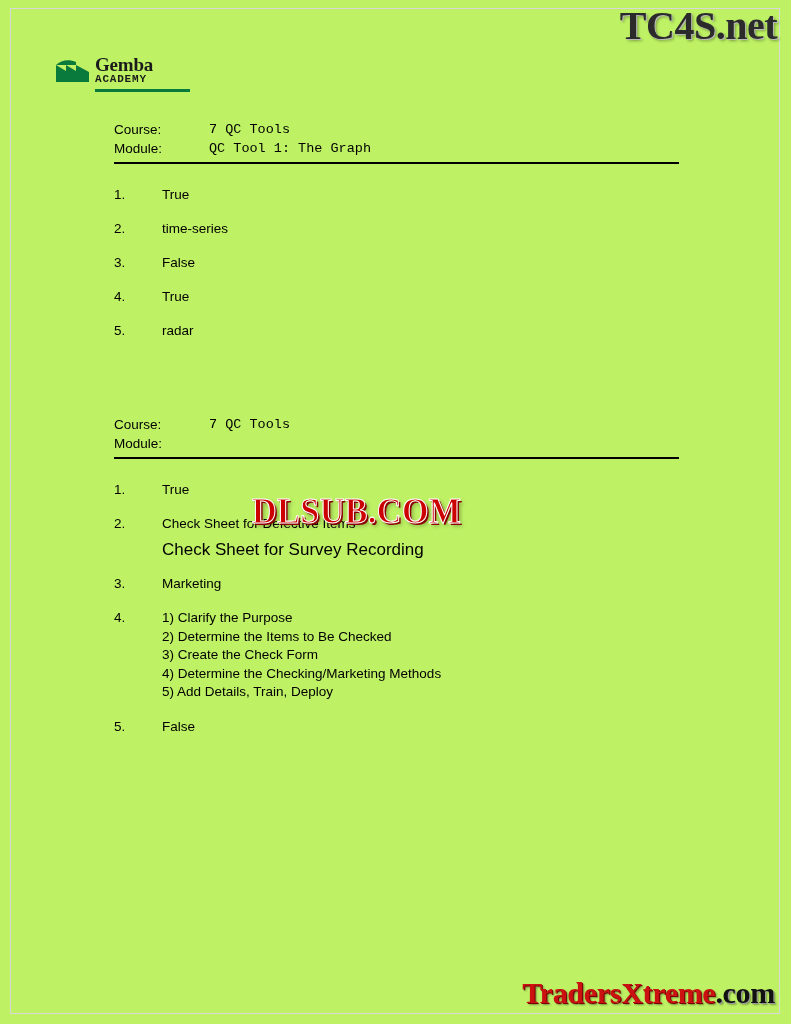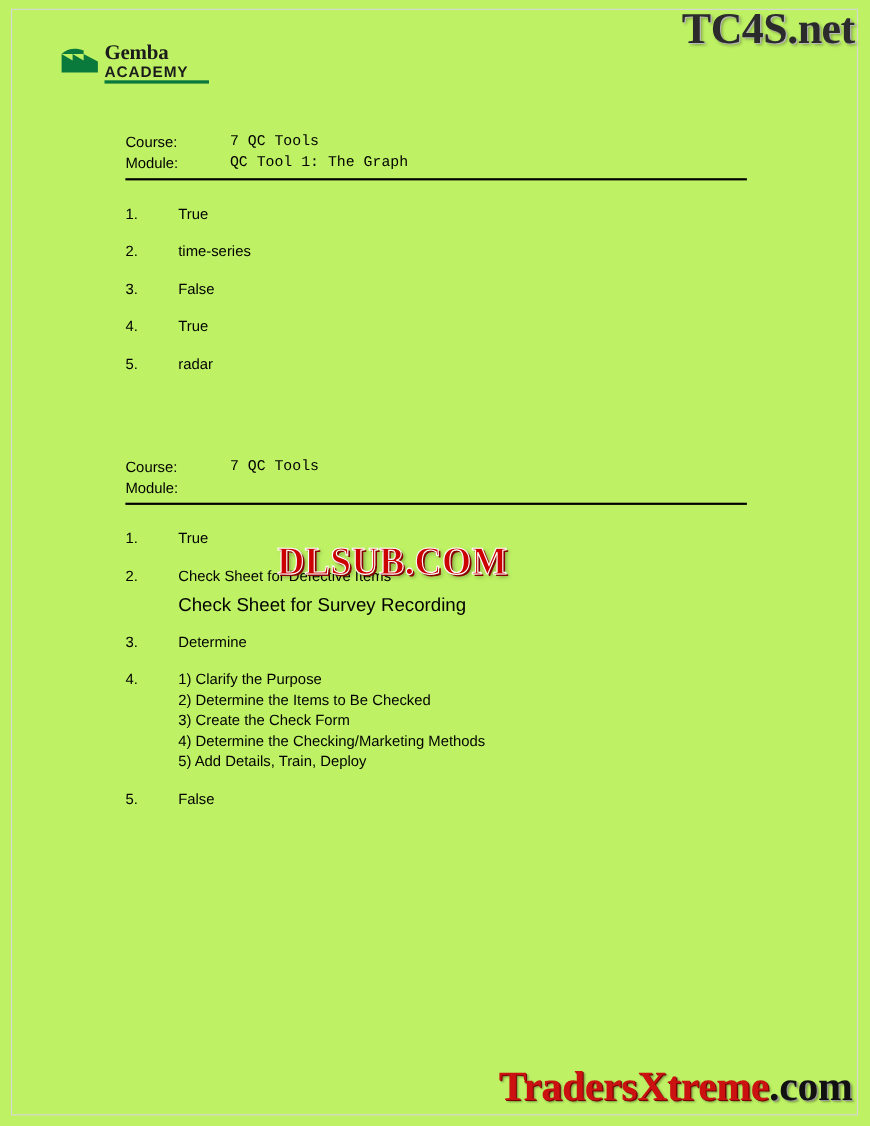--- a/index.html
+++ b/index.html
@@ -41,21 +41,21 @@
     text-shadow: 1px 1px 0 #b9b9b9, 2px 2px 3px rgba(0,0,0,0.35);
     white-space: nowrap;
   }
 
   
   .wm-bottom {
     position: absolute;
     right: 16px;
     bottom: 14px;
     font-family: "Liberation Serif", serif;
-    font-size: 38px;
+    font-size: 30px;
     font-weight: bold;
     color: #cc1111;
     letter-spacing: -0.3px;
     text-shadow: 1px 1px 0 #7a0000, 2px 2px 2px rgba(0,0,0,0.4);
     white-space: nowrap;
   }
   .wm-bottom .dom { color: #111111; text-shadow: 1px 1px 0 #999, 2px 2px 2px rgba(0,0,0,0.35); }
 
   
   .wm-center {
@@ -70,21 +70,21 @@
     -webkit-text-stroke: 1px #ffffff;
     text-shadow: 2px 2px 0 #8a0000, 3px 3px 4px rgba(0,0,0,0.35);
     white-space: nowrap;
     transform: scale(1.0, 1.05);
   }
 
   
   .logo {
     position: absolute;
     left: 55px;
-    top: 39px;
+    top: 55px;
     width: 135px;
     height: 38px;
   }
   .logo-mark {
     position: absolute;
     left: 0;
     top: 2px;
     width: 35px;
     height: 26px;
   }
@@ -95,22 +95,22 @@
     line-height: 1.0;
   }
   .logo-gemba {
     font-family: "Liberation Serif", serif;
     font-size: 19px;
     font-weight: bold;
     color: #1b1b1b;
     letter-spacing: -0.2px;
   }
   .logo-academy {
-    font-family: Liberation Sans, sans-serif;
-    font-size: 14px;
+    font-family: Liberation Mono, monospace;
+    font-size: 11px;
     font-weight: bold;
     color: #1b1b1b;
     letter-spacing: 0.8px;
     margin-top: 0;
   }
   .logo-rule {
     position: absolute;
     left: 40px;
     top: 34px;
     width: 95px;
@@ -247,21 +247,21 @@
           <div class="qa-num">1.</div>
           <div class="qa-ans">True</div>
         </div>
         <div class="qa-item tight">
           <div class="qa-num">2.</div>
           <div class="qa-ans">Check Sheet for Defective Items</div>
         </div>
         <div class="qa-sub">Check Sheet for Survey Recording</div>
         <div class="qa-item">
           <div class="qa-num">3.</div>
-          <div class="qa-ans">Determine</div>
+          <div class="qa-ans">Marketing</div>
         </div>
         <div class="qa-item multi">
           <div class="qa-num">4.</div>
           <div class="qa-ans">1) Clarify the Purpose
 2) Determine the Items to Be Checked
 3) Create the Check Form
 4) Determine the Checking/Marketing Methods
 5) Add Details, Train, Deploy</div>
         </div>
         <div class="qa-item">

